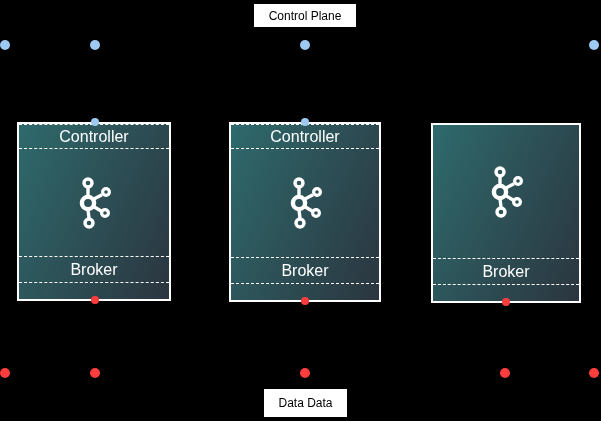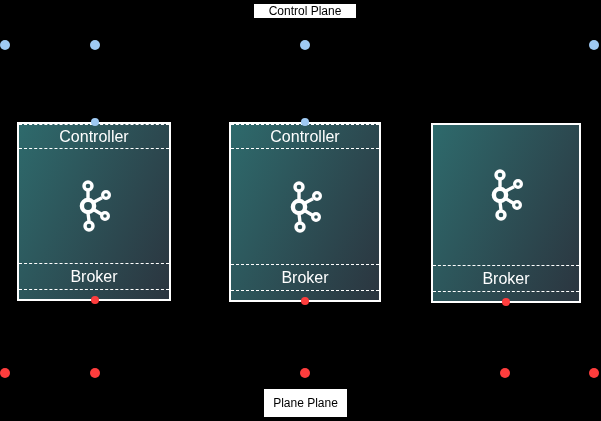--- a/index.html
+++ b/index.html
@@ -12,42 +12,42 @@
   #canvas { position: absolute; left: 0; top: 0; width: 601px; height: 421px; }
 
   .plane-label {
     position: absolute;
     background: #fff;
     color: #000;
     font-size: 12px;
     display: flex; align-items: center; justify-content: center;
     white-space: nowrap;
   }
-  #control-plane-label { left: 254px; top: 4px; width: 102px; height: 14px; }
+  #control-plane-label { left: 254px; top: 4px; width: 102px; height: 23px; }
   #data-plane-label    { left: 264px; top: 389px; width: 83px; height: 28px; }
 
   .node {
     position: absolute;
     box-sizing: border-box;
     border: 2px solid #fff;
     background: linear-gradient(115deg, var(--node-grad-start, #2E6A6C) 0%, var(--node-grad-end, #2B353F) 100%);
     display: flex; flex-direction: column;
   }
   .node-section {
     box-sizing: border-box;
     border-top: 1px dashed #fff;
     border-bottom: 1px dashed #fff;
     color: #fff;
     font-size: 16px;
     text-align: center;
     display: flex; align-items: center; justify-content: center;
     flex: 0 0 auto;
   }
   .section-controller { height: 25px; }
-  .section-broker { height: 27px; margin-bottom: 9px; }
+  .section-broker { height: 27px; margin-bottom: 16px; }
   .node-body { flex: 1 1 auto; display: flex; align-items: center; justify-content: center; }
   .kafka-logo { display: block; }
 
   .dot { position: absolute; border-radius: 50%; z-index: 5; }
 </style>
 </head>
 <body style="background: rgb(0, 0, 0);">
 
 <div id="canvas">
 
@@ -105,21 +105,21 @@
           <circle cx="13" cy="28" r="6.1" stroke-width="4.4"></circle>
           <circle cx="14" cy="48" r="4" stroke-width="3.4"></circle>
           <circle cx="31" cy="17" r="3.4" stroke-width="3.2"></circle>
           <circle cx="30" cy="38" r="3.4" stroke-width="3.2"></circle>
         </g>
       </svg>
     </div>
     <div class="node-section section-broker">Broker</div>
   </div>
 
-  <div id="data-plane-label" class="plane-label">Plane Plane</div>
+  <div id="data-plane-label" class="plane-label">Data Data</div>
 
 <div class="dot" style="height: 10px; width: 10px; left: 0px; top: 40px; background: rgb(158, 201, 242);"></div>
     <div class="dot" style="height: 10px; width: 10px; left: 90px; top: 40px; background: rgb(158, 201, 242);"></div>
     <div class="dot" style="height: 10px; width: 10px; left: 300px; top: 40px; background: rgb(158, 201, 242);"></div>
     <div class="dot" style="height: 10px; width: 10px; left: 589px; top: 40px; background: rgb(158, 201, 242);"></div>
     <div class="dot" style="height: 10px; width: 10px; left: 0px; top: 368px; background: rgb(255, 61, 61);"></div>
     <div class="dot" style="height: 10px; width: 10px; left: 90px; top: 368px; background: rgb(255, 61, 61);"></div>
     <div class="dot" style="height: 10px; width: 10px; left: 300px; top: 368px; background: rgb(255, 61, 61);"></div>
     <div class="dot" style="height: 10px; width: 10px; left: 500px; top: 368px; background: rgb(255, 61, 61);"></div>
     <div class="dot" style="height: 10px; width: 10px; left: 589px; top: 368px; background: rgb(255, 61, 61);"></div>

